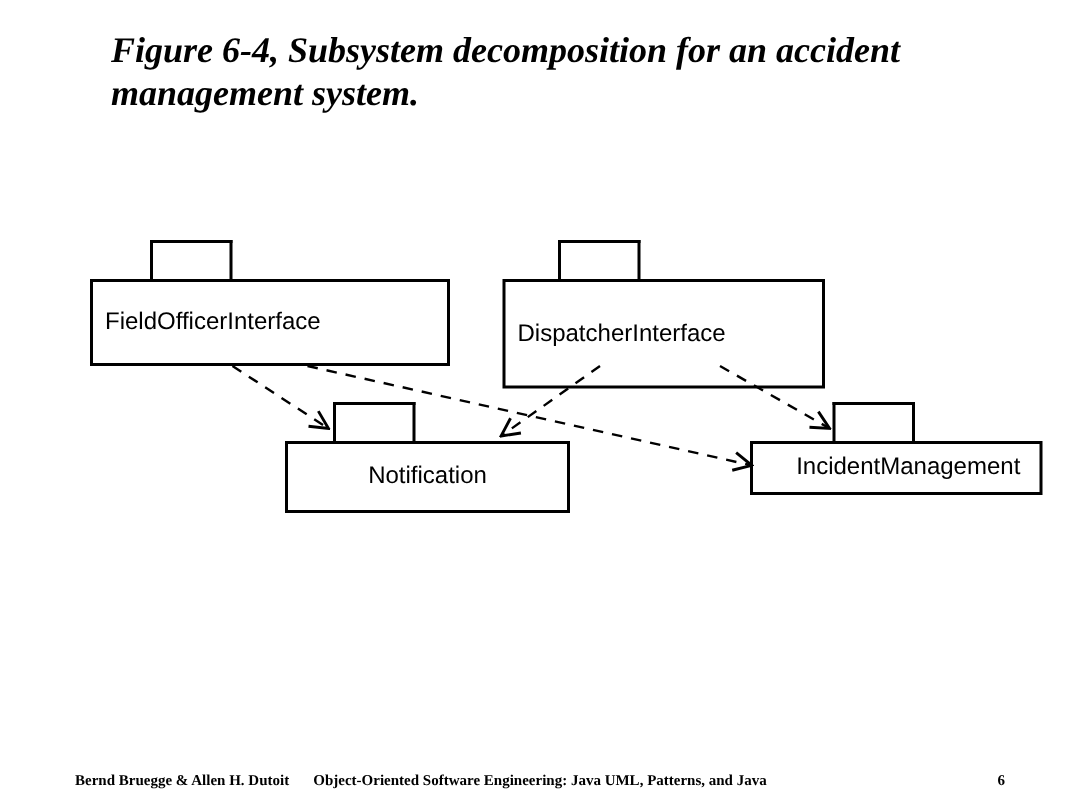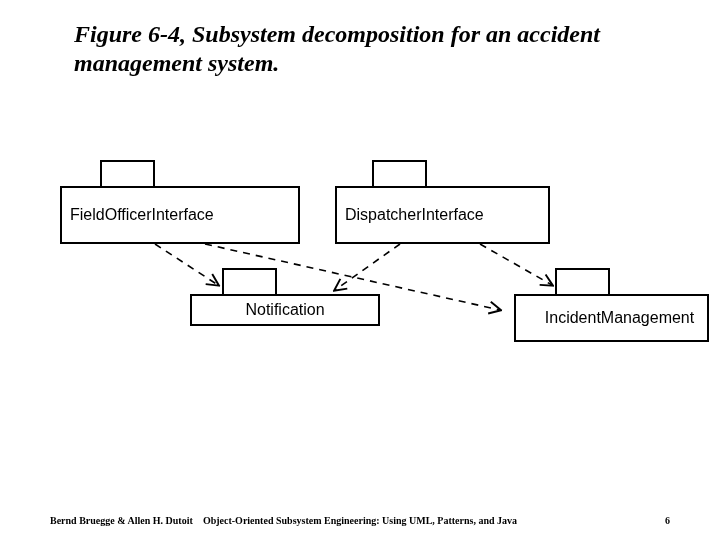--- a/index.html
+++ b/index.html
@@ -61,45 +61,45 @@
 <body>
 
 <div class="title">Figure 6-4, Subsystem decomposition for an accident management system.</div>
 
 <div class="pkg-tab" style="left:100px; top:160px; width:55px; height:26px;"></div>
 <div class="pkg-body" style="left:60px; top:186px; width:240px; height:58px;">
   <span>FieldOfficerInterface</span>
 </div>
 
 <div class="pkg-tab" style="left:372px; top:160px; width:55px; height:26px;"></div>
-<div class="pkg-body" style="left:335px; top:186px; width:215px; height:58px;">
+<div class="pkg-body" style="left:335px; top:186px; width:215px; height:73px;">
   <span>DispatcherInterface</span>
 </div>
 
 <div class="pkg-tab" style="left:222px; top:268px; width:55px; height:26px;"></div>
-<div class="pkg-body" style="left:190px; top:294px; width:190px; height:32px; justify-content:center; padding-left:0;">
+<div class="pkg-body" style="left:190px; top:294px; width:190px; height:48px; justify-content:center; padding-left:0;">
   <span>Notification</span>
 </div>
 
 <div class="pkg-tab" style="left:555px; top:268px; width:55px; height:26px;"></div>
-<div class="pkg-body" style="left:500px; top:294px; width:195px; height:48px; justify-content:center; padding-left:16px;margin-left:14px;">
+<div class="pkg-body" style="left:500px; top:294px; width:195px; height:36px; justify-content:center; padding-left:16px;">
   <span>IncidentManagement</span>
 </div>
 
 <svg class="canvas" viewBox="0 0 720 540">
   <defs>
     <marker id="arrow" viewBox="0 0 12 12" refX="10" refY="6" markerWidth="9" markerHeight="9" orient="auto-start-reverse">
       <path d="M 1 1 L 11 6 L 1 11" fill="none" stroke="#000" stroke-width="1.6"></path>
     </marker>
   </defs>
 
   <line x1="155" y1="244" x2="218" y2="285" stroke="#000" stroke-width="1.6" stroke-dasharray="7 6" marker-end="url(#arrow)"></line>
 
   <line x1="400" y1="244" x2="335" y2="290" stroke="#000" stroke-width="1.6" stroke-dasharray="7 6" marker-end="url(#arrow)"></line>
 
   <line x1="480" y1="244" x2="552" y2="285" stroke="#000" stroke-width="1.6" stroke-dasharray="7 6" marker-end="url(#arrow)"></line>
 
   <line x1="205" y1="244" x2="500" y2="310" stroke="#000" stroke-width="1.6" stroke-dasharray="7 6" marker-end="url(#arrow)"></line>
 </svg>
 
 <div class="footer-left">Bernd Bruegge &amp; Allen H. Dutoit</div>
-<div class="footer-center">Object-Oriented Subsystem Engineering: Using UML, Patterns, and Java</div>
+<div class="footer-center">Object-Oriented Software Engineering: Java UML, Patterns, and Java</div>
 <div class="footer-right">6</div>
 
 </body></html>

